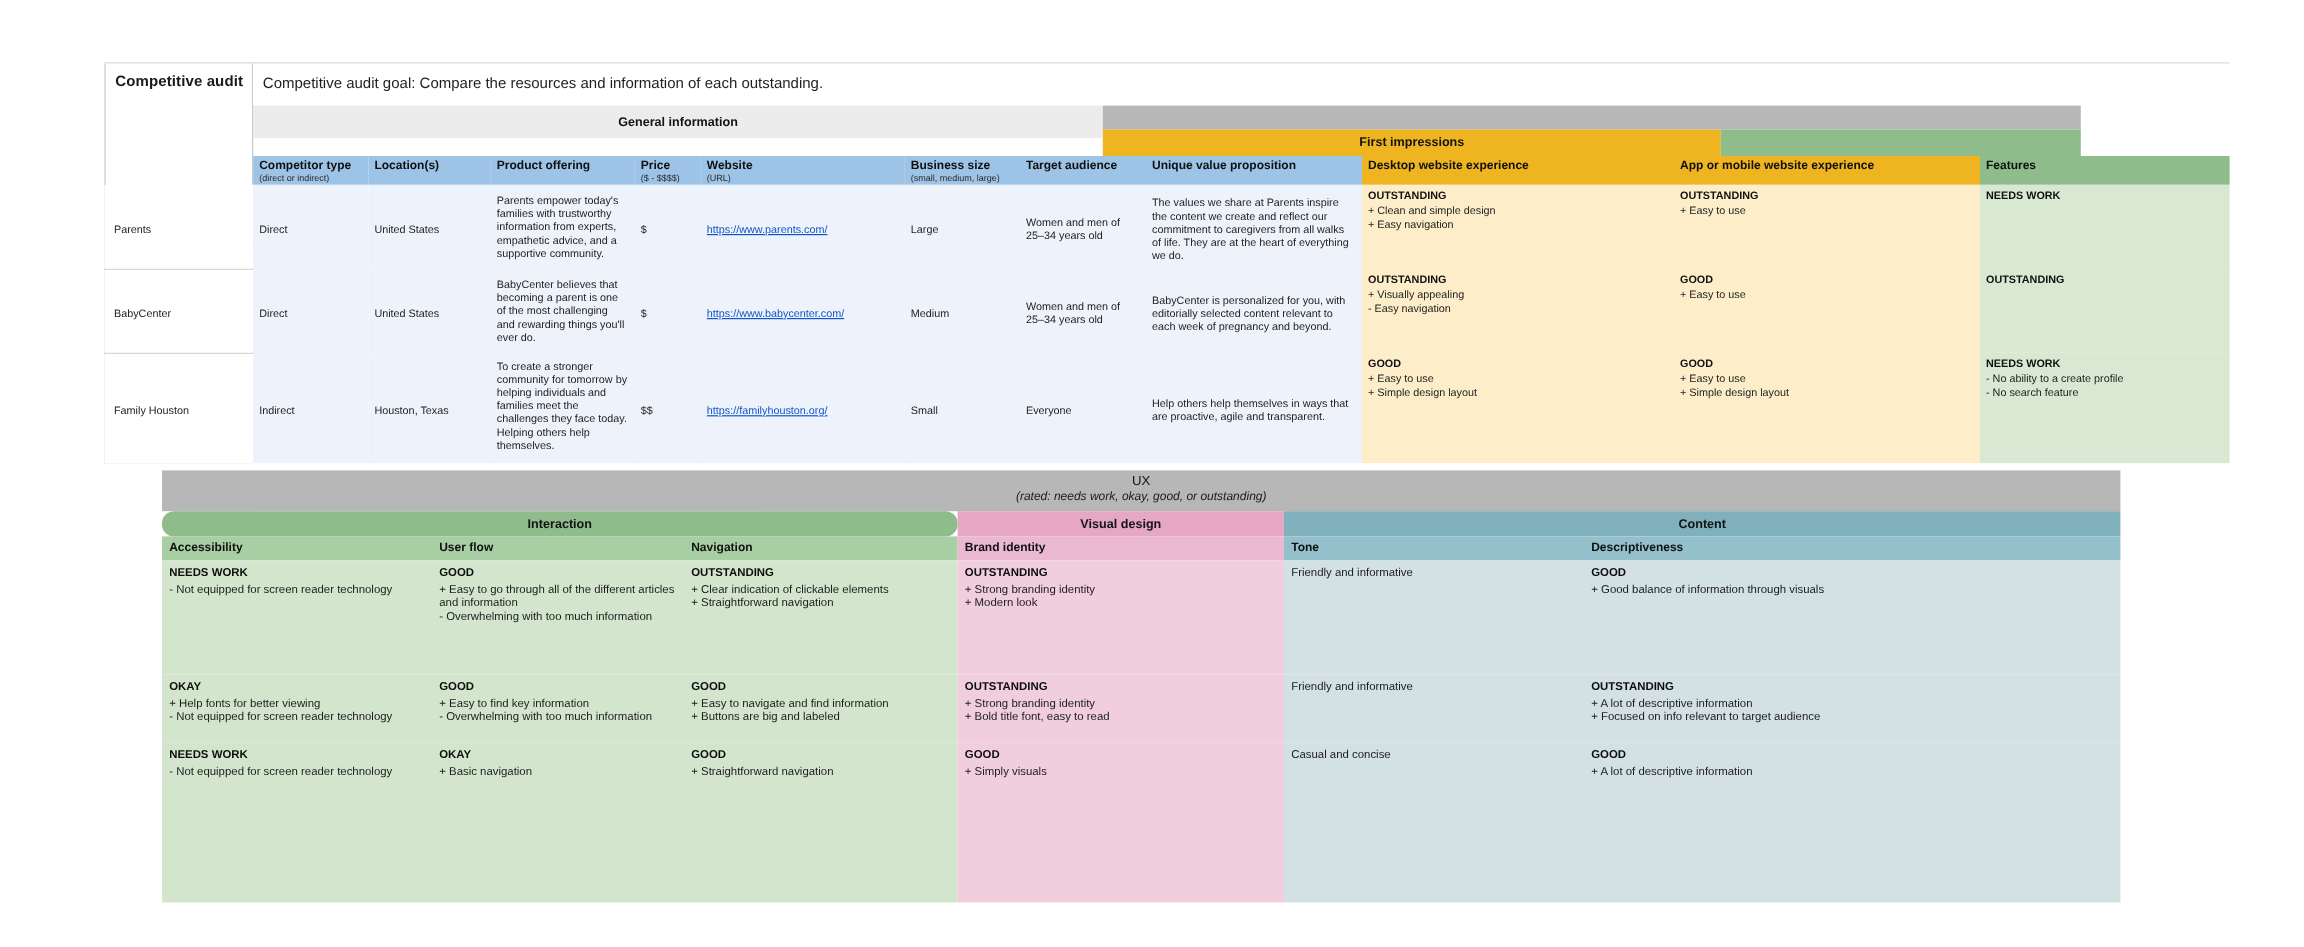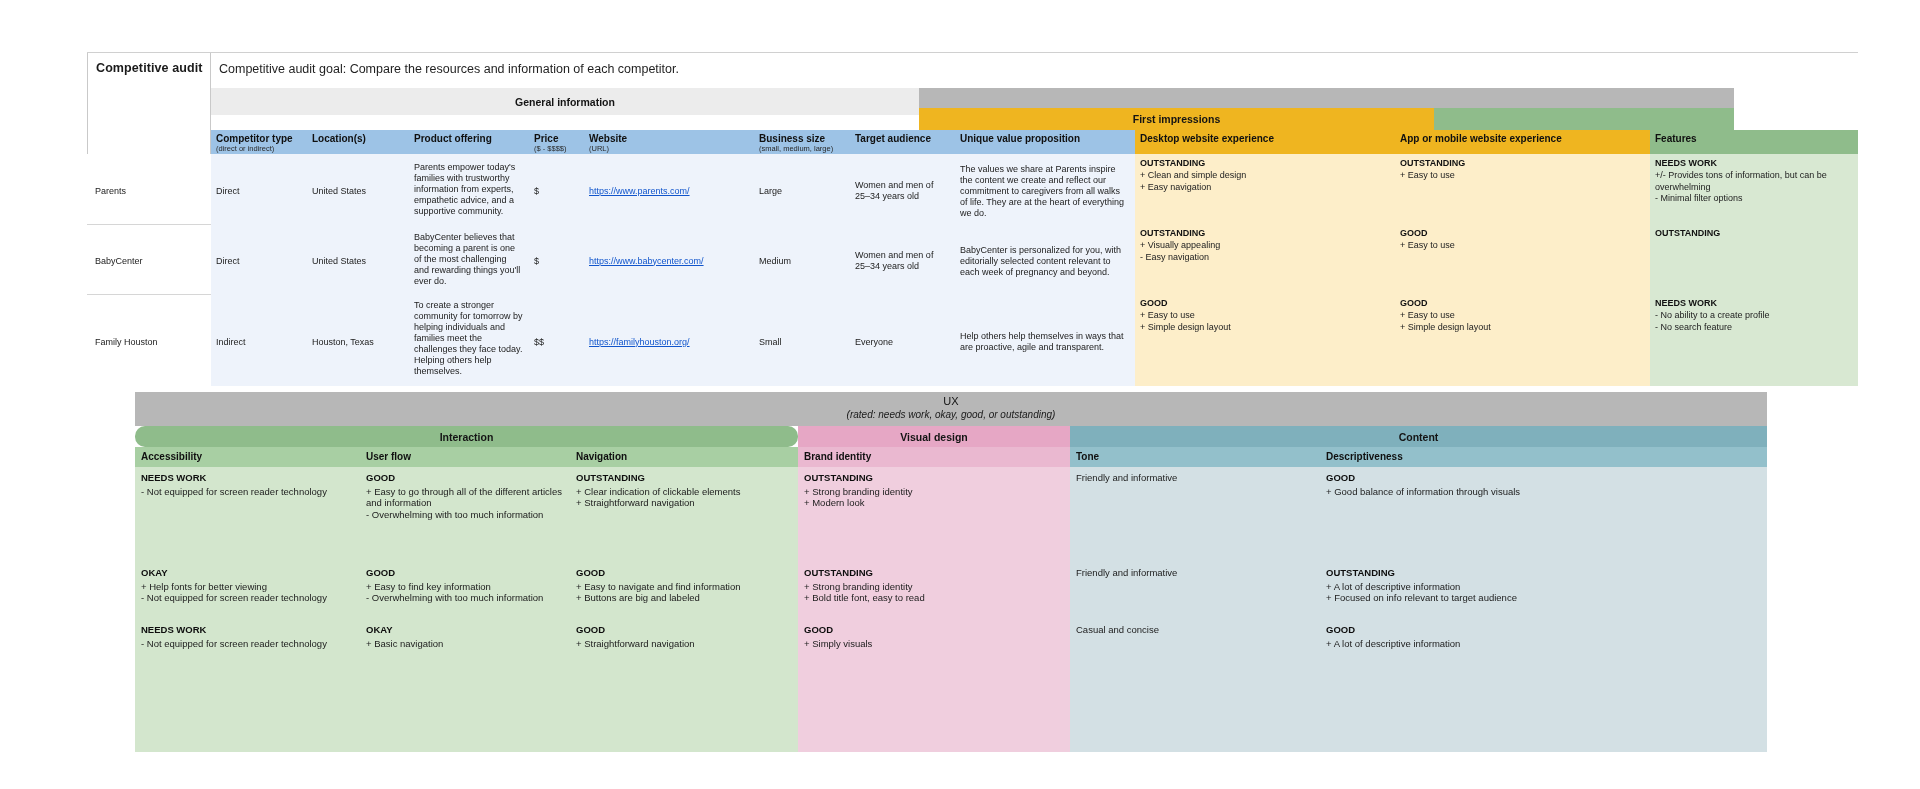--- a/index.html
+++ b/index.html
@@ -116,21 +116,21 @@
   <div class="top-wrap">
 
     <div class="hdr-rule"></div>
 
     <div class="title-cell">
       <div class="t">Competitive audit</div>
       <div class="title-divider"></div>
     </div>
 
     <div class="goal-row">
-      <div class="g">Competitive audit goal: Compare the resources and information of each competitor.</div>
+      <div class="g">Competitive audit goal: Compare the resources and information of each outstanding.</div>
     </div>
 
     <div class="grey-band" style="left:124px; width:708px;">
       <div class="bandtext">General information</div>
     </div>
 
     <div class="grey-band2" style="left:832px; width:815px;"></div>
 
     <div class="gold-band" style="left:832px; width:515px;">
       <div class="bandtext">First impressions</div>
@@ -195,24 +195,20 @@
         </div>
     </div>
     <div class="cell c-gold" style="left:1308px; top:102px; width:255px; height:70px;">
       <span class="rating">OUTSTANDING</span>
       <div>
           <div class="ln">+ Easy to use</div>
         </div>
     </div>
     <div class="cell c-green" style="left:1563px; top:102px; width:208px; height:70px;">
       <span class="rating">NEEDS WORK</span>
-      <div>
-          <div class="ln">+/- Provides tons of information, but can be overwhelming</div>
-          <div class="ln">- Minimal filter options</div>
-        </div>
     </div>
 
     <div class="cell c-white mid" style="left:0px; top:172px; width:124px; height:70px; padding-left:8px;">BabyCenter</div>
     <div class="cell c-blue mid" style="left:124px; top:172px; width:96px; height:70px;">Direct</div>
     <div class="cell c-blue mid" style="left:220px; top:172px; width:102px; height:70px;">United States</div>
     <div class="cell c-blue" style="left:322px; top:172px; width:120px; height:70px; padding-top:8px;">BabyCenter believes that becoming a parent is one of the most challenging and rewarding things you'll ever do.</div>
     <div class="cell c-blue mid" style="left:442px; top:172px; width:55px; height:70px;">$</div>
     <div class="cell c-blue mid" style="left:497px; top:172px; width:170px; height:70px;">
         <a href="#">https://www.babycenter.com/</a>
       </div>

